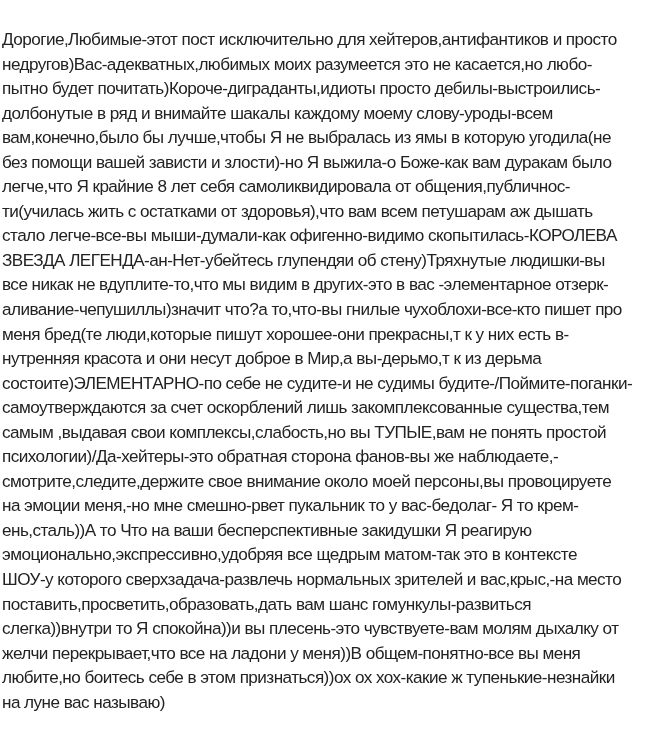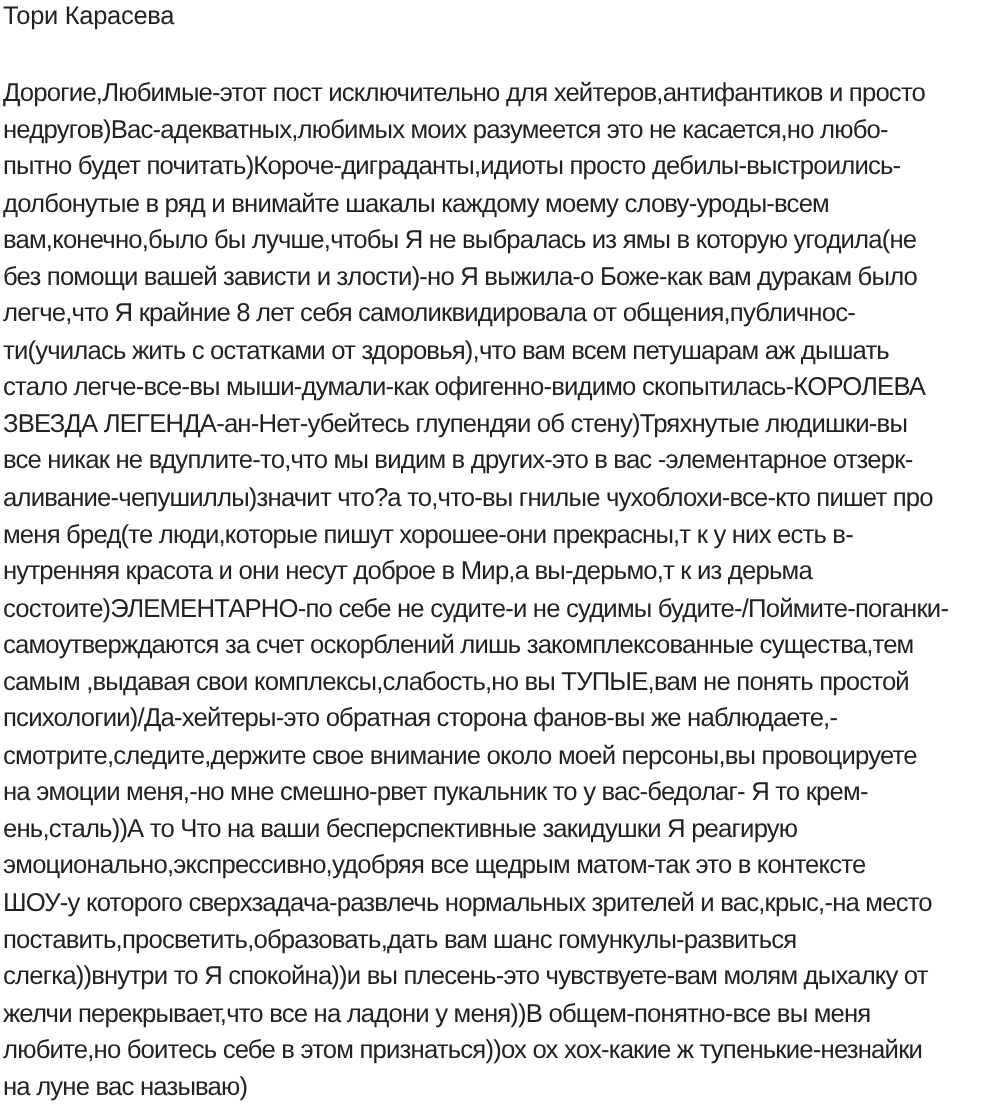--- a/index.html
+++ b/index.html
@@ -37,21 +37,20 @@
     line-height: 24.55px;
     white-space: nowrap;
     letter-spacing: -0.55px;
     transform-origin: left center;
   }
 </style>
 </head>
 <body>
 
 <div class="post">
-  <div class="author">Тори Карасева</div>
   <div class="body-text">
     <span class="line" style="transform: scaleX(0.996997);">Дорогие,Любимые-этот пост исключительно для хейтеров,антифантиков и просто</span>
     <span class="line" style="transform: scaleX(0.996997);">недругов)Вас-адекватных,любимых моих разумеется это не касается,но любо-</span>
     <span class="line" style="transform: scaleX(0.996997);">пытно будет почитать)Короче-диграданты,идиоты просто дебилы-выстроились-</span>
     <span class="line" style="transform: scaleX(0.996997);">долбонутые в ряд и внимайте шакалы каждому моему слову-уроды-всем</span>
     <span class="line" style="transform: scaleX(0.996997);">вам,конечно,было бы лучше,чтобы Я не выбралась из ямы в которую угодила(не</span>
     <span class="line" style="transform: scaleX(0.996997);">без помощи вашей зависти и злости)-но Я выжила-о Боже-как вам дуракам было</span>
     <span class="line" style="transform: scaleX(0.996997);">легче,что Я крайние 8 лет себя самоликвидировала от общения,публичнос-</span>
     <span class="line" style="transform: scaleX(0.996997);">ти(училась жить с остатками от здоровья),что вам всем петушарам аж дышать</span>
     <span class="line" style="transform: scaleX(0.996997);">стало легче-все-вы мыши-думали-как офигенно-видимо скопытилась-КОРОЛЕВА</span>

